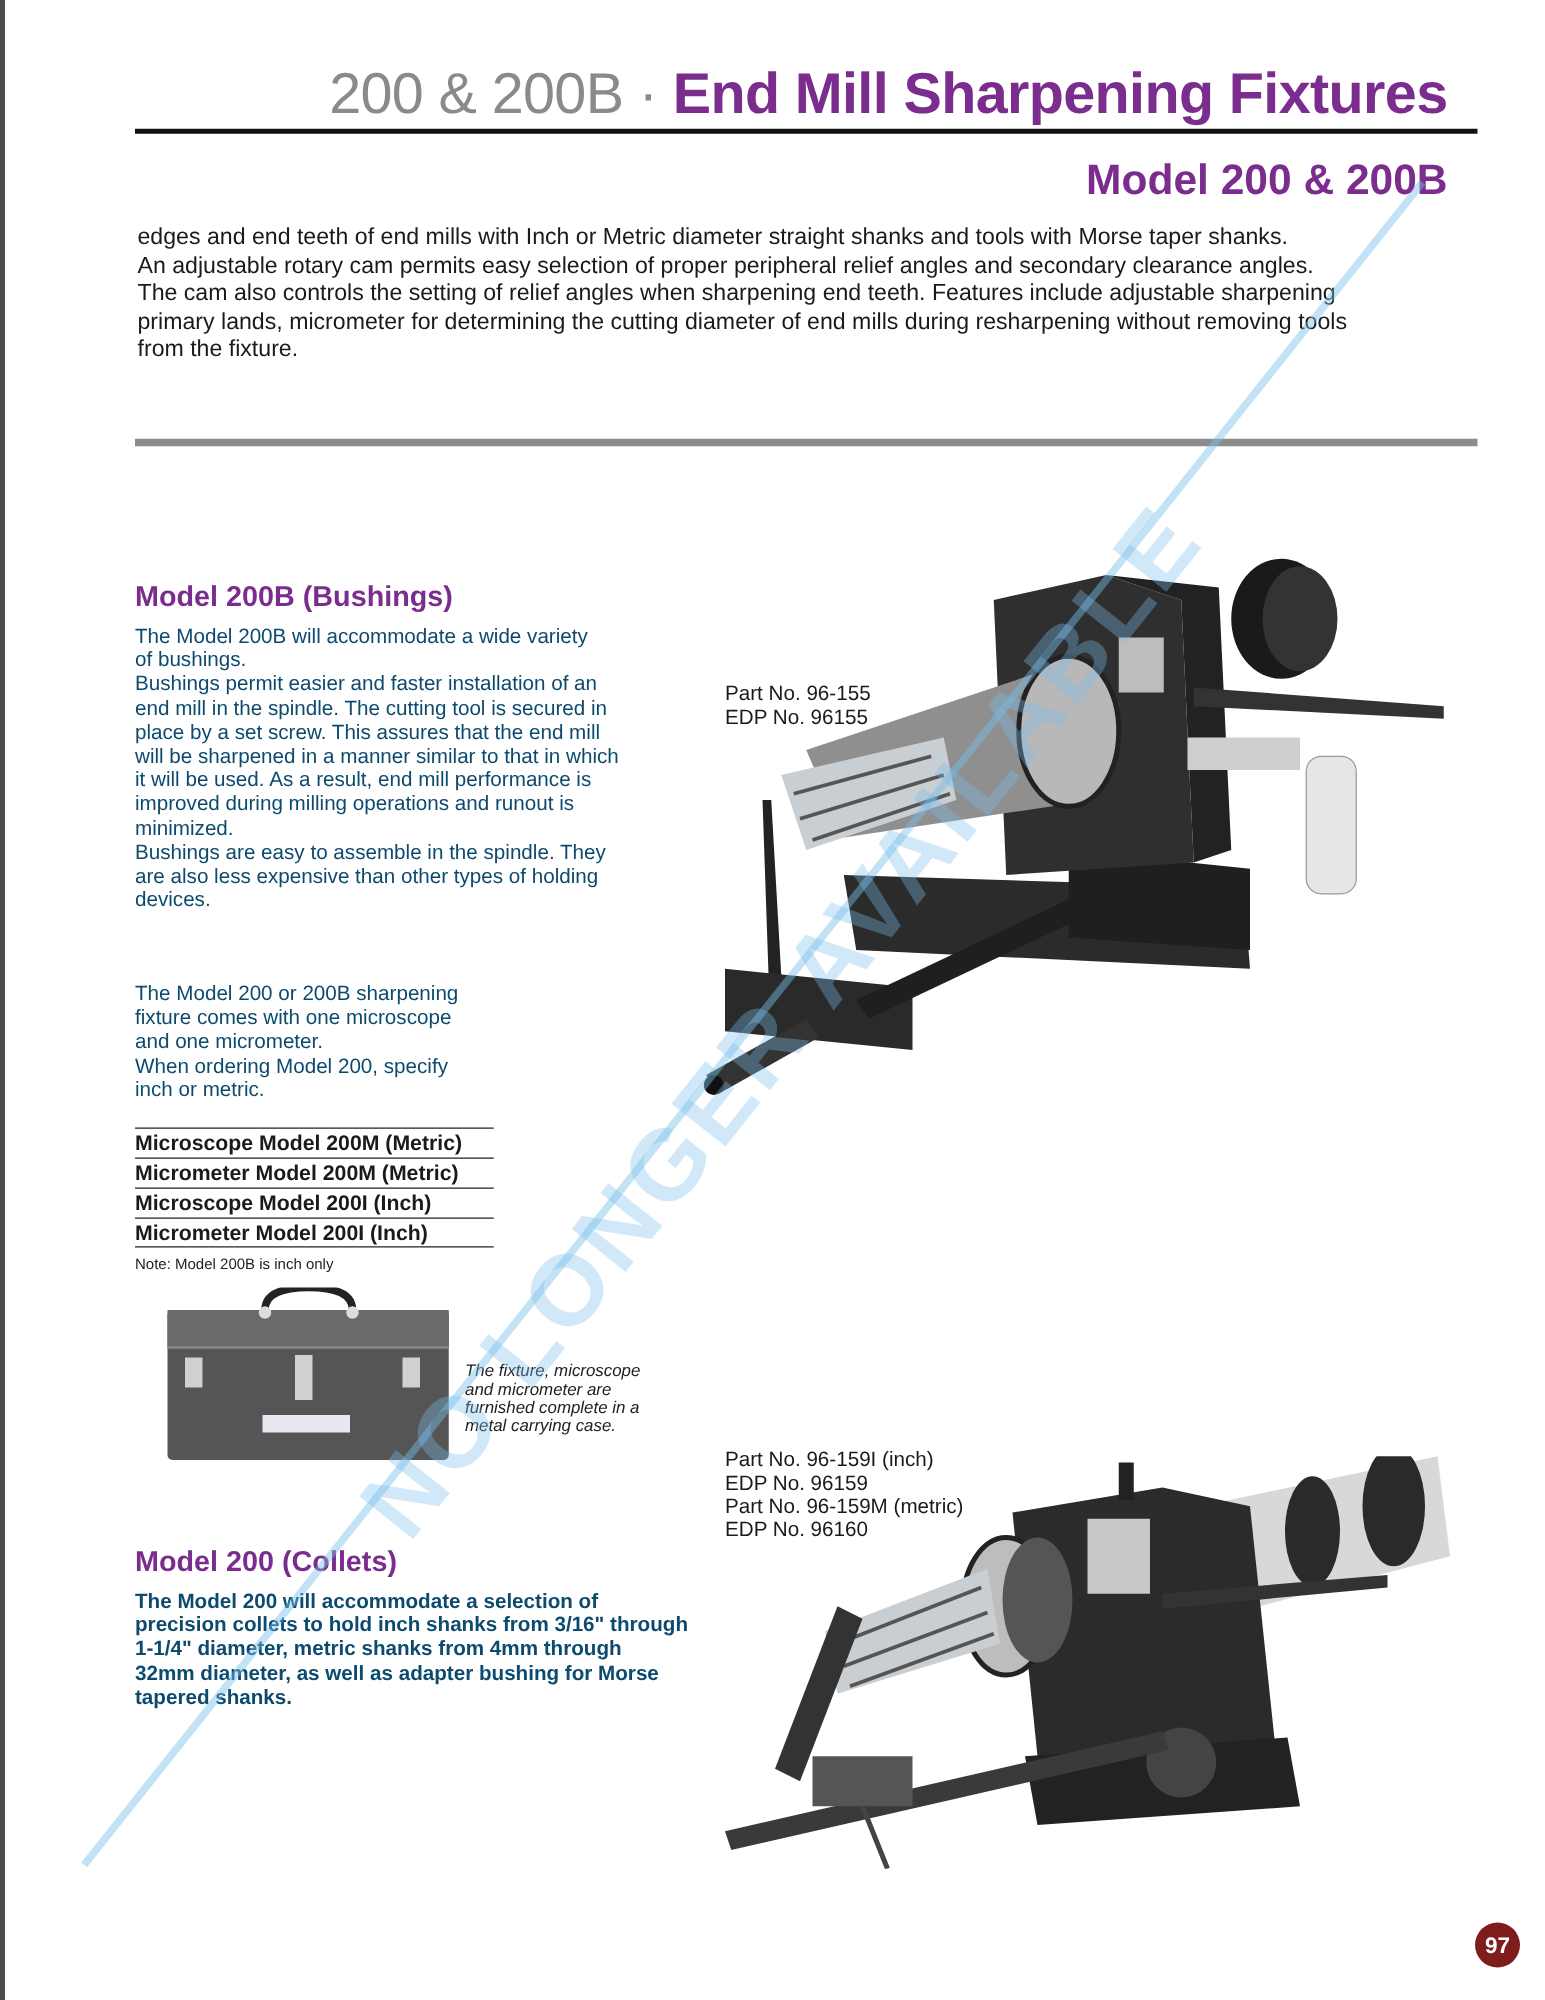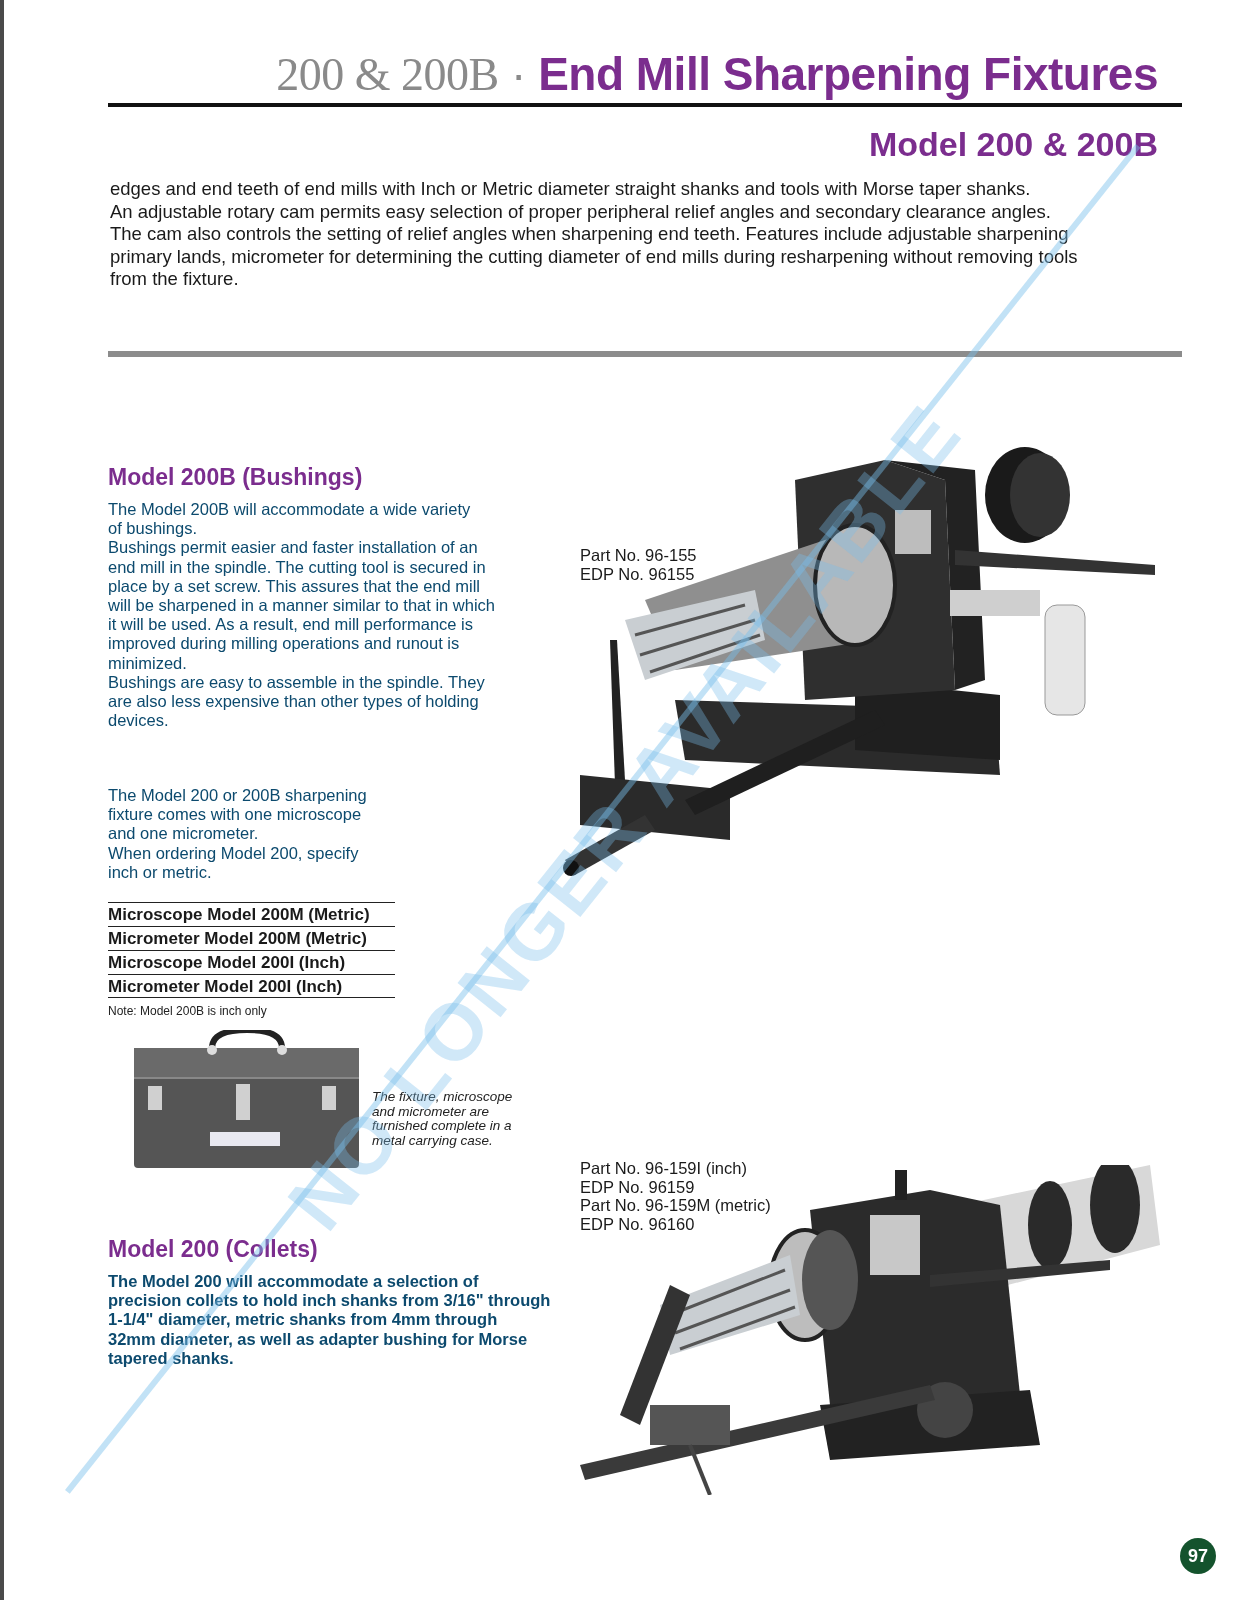--- a/index.html
+++ b/index.html
@@ -2,21 +2,21 @@
 <html><head>
 <meta charset="utf-8">
 <style>
   * { box-sizing: border-box; margin: 0; padding: 0; }
   html, body { width: 1236px; height: 1600px; background: #ffffff; overflow: hidden; }
   body { position: relative; font-family: "Liberation Sans", sans-serif; color: #1a1a1a; }
 
   .left-border { position: absolute; left: 0; top: 0; width: 4px; height: 1600px; background: #4a4a4a; }
 
   .page-title { position: absolute; right: 78px; top: 46px; font-size: 46px; line-height: 56px; white-space: nowrap; letter-spacing: -0.5px; }
-  .page-title .prefix { color: #8a8a8a; font-weight: normal; font-family: Liberation Serif, serif; }
+  .page-title .prefix { color: #8a8a8a; font-weight: normal; }
   .page-title .sep { color: #8a8a8a; }
   .page-title .main { color: #7b2d8e; font-weight: bold; }
 
   .title-rule { position: absolute; left: 108px; top: 103px; width: 1074px; height: 4px; background: #111; }
 
   .section-heading { position: absolute; right: 78px; top: 125px; font-size: 34px; font-weight: bold; color: #7b2d8e; }
 
   .intro { position: absolute; left: 110px; top: 178px; width: 1060px; font-size: 18.5px; line-height: 22.5px; color: #1a1a1a; }
   .intro span { display: block; white-space: nowrap; }
 
@@ -32,21 +32,21 @@
   .note { position: absolute; left: 108px; top: 1004px; font-size: 12px; color: #222; }
 
   .caption { position: absolute; left: 372px; top: 1090px; font-size: 13.5px; line-height: 14.5px; font-style: italic; color: #222; }
   .caption span { display: block; white-space: nowrap; }
 
   .partno { position: absolute; font-size: 16.5px; line-height: 18.5px; color: #1a1a1a; margin-top: 24px; }
   .partno span { display: block; white-space: nowrap; }
 
   .photo { position: absolute; }
 
-  .page-num { position: absolute; left: 1180px; top: 1538px; width: 36px; height: 36px; border-radius: 50%; background: #14532d; color: #fff; font-size: 18px; font-weight: bold; text-align: center; line-height: 36px; }
+  .page-num { position: absolute; left: 1180px; top: 1538px; width: 36px; height: 36px; border-radius: 50%; background: #7f1d1d; color: #fff; font-size: 18px; font-weight: bold; text-align: center; line-height: 36px; }
 
   .watermark-line { position: absolute; left: 60px; top: 820px; width: 1580px; height: 6px; background: rgba(120,190,235,0.45); transform-origin: 0 0; transform: rotate(-51.5deg); }
   .watermark-text { position: absolute; left: 230px; top: 760px; font-size: 80px; font-weight: bold; color: rgba(120,190,235,0.35); white-space: nowrap; transform-origin: 0 0; transform: rotate(-51.5deg); letter-spacing: 4px; pointer-events: none; }
   .watermark-text { left: 270px; top: 1190px; }
 </style>
 </head>
 <body>
 
 <div class="left-border"></div>
 

